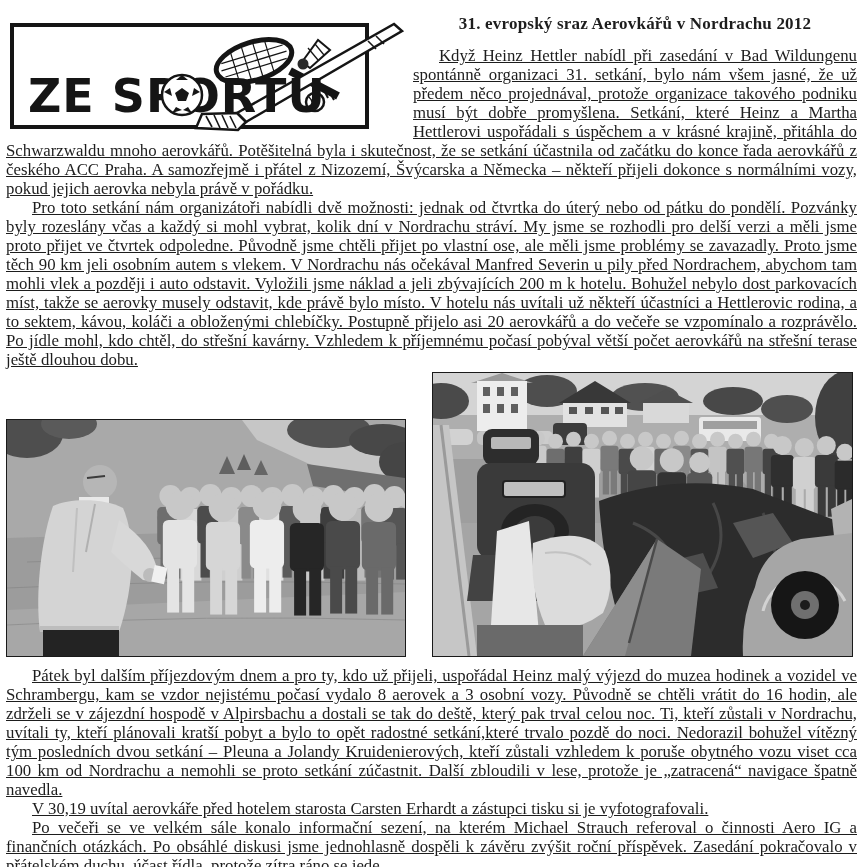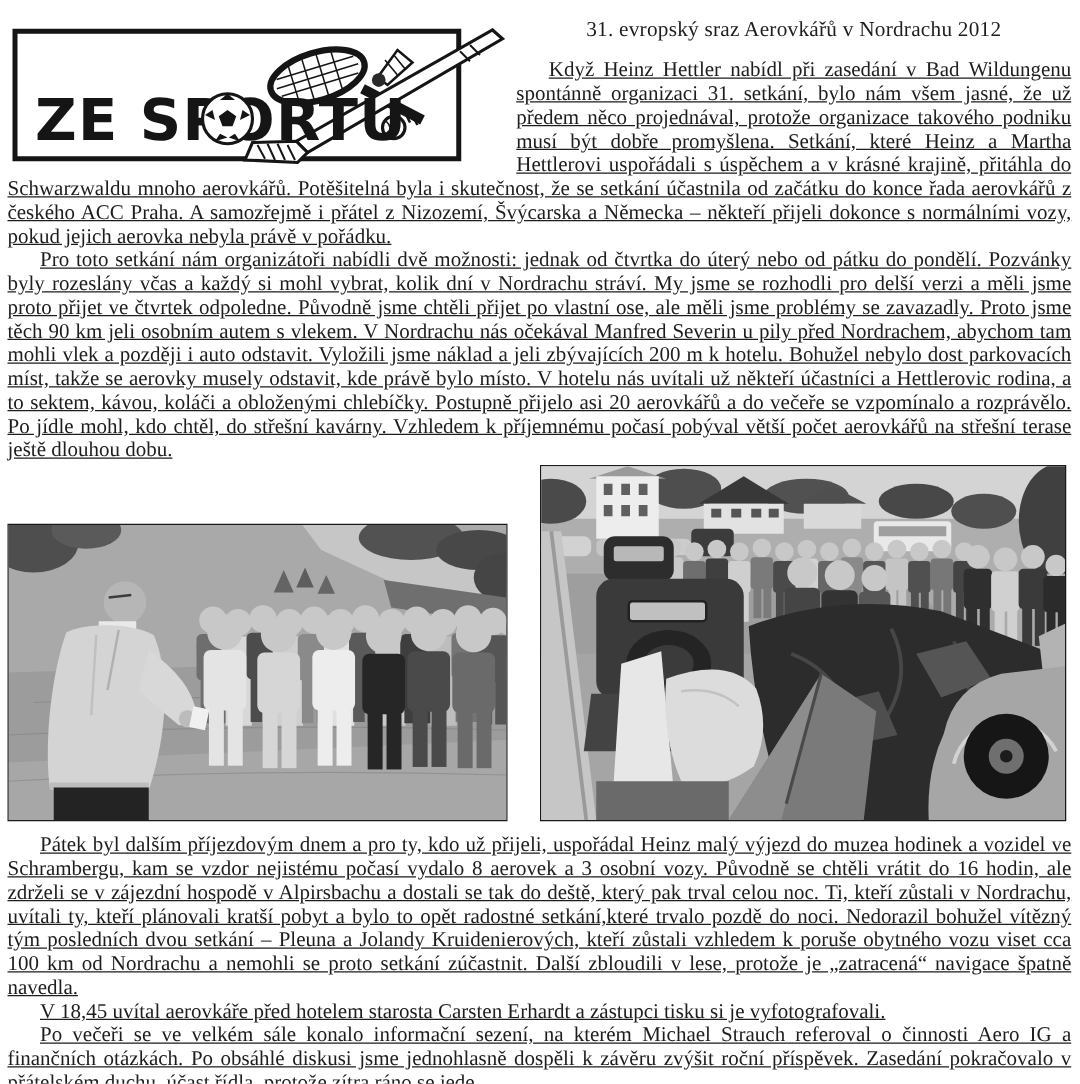--- a/index.html
+++ b/index.html
@@ -7,21 +7,21 @@
     width:864px;height:867px;overflow:hidden;
     background:#ffffff;color:#1d1d1d;
     font-family:"Liberation Serif", serif;
   }
   .page{padding:4px 7px 0 6px;}
   .masthead{
     float:left;width:399px;height:128px;margin:0 8px 2px 0;
   }
   .masthead svg{display:block;}
   h1.title{
-    font-size:17px;line-height:20px;font-weight:normal;
+    font-size:17px;line-height:20px;font-weight:bold;
     text-align:center;margin:10px 0 12px 0;letter-spacing:.2px;
   }
   p.body{
     font-size:16.8px;line-height:19px;margin:0;
     text-align:justify;text-indent:26px;text-decoration:underline;
   }
   .photos{
     display:flex;align-items:flex-end;gap:26px;
     margin:3px 0 9px 0;
   }
@@ -267,16 +267,16 @@
           <rect x="44" y="252" width="106" height="31" fill="#6a6a6a"></rect>
           <polygon points="150,283 224,166 268,196 258,283" fill="#7a7a7a"></polygon>
           <polygon points="150,283 224,166 192,283" fill="#8d8d8d"></polygon>
           <path d="M224,166 L196,270" stroke="#4a4a4a" stroke-width="2.5" fill="none"></path>
         </g>
       </svg>
     </figure>
   </div>
 
   <p class="body">Pátek byl dalším příjezdovým dnem a pro ty, kdo už přijeli, uspořádal Heinz malý výjezd do muzea hodinek a vozidel ve Schrambergu, kam se vzdor nejistému počasí vydalo 8 aerovek a 3 osobní vozy. Původně se chtěli vrátit do 16 hodin, ale zdrželi se v zájezdní hospodě v Alpirsbachu a dostali se tak do deště, který pak trval celou noc. Ti, kteří zůstali v Nordrachu, uvítali ty, kteří plánovali kratší pobyt a bylo to opět radostné setkání,které trvalo pozdě do noci. Nedorazil bohužel vítězný tým posledních dvou setkání – Pleuna a Jolandy Kruidenierových, kteří zůstali vzhledem k poruše obytného vozu viset cca 100 km od Nordrachu a nemohli se proto setkání zúčastnit. Další zbloudili v lese, protože je „zatracená“ navigace špatně navedla.</p>
-  <p class="body">V 18,45 uvítal aerovkáře před hotelem starosta Carsten Erhardt a zástupci tisku si je vyfotografovali.</p>
+  <p class="body">V 30,19 uvítal aerovkáře před hotelem starosta Carsten Erhardt a zástupci tisku si je vyfotografovali.</p>
   <p class="body">Po večeři se ve velkém sále konalo informační sezení, na kterém Michael Strauch referoval o činnosti Aero IG a finančních otázkách. Po obsáhlé diskusi jsme jednohlasně dospěli k závěru zvýšit roční příspěvek. Zasedání pokračovalo v přátelském duchu, účast řídla, protože zítra ráno se jede.</p>
 
 </div>
 
 </body></html>

